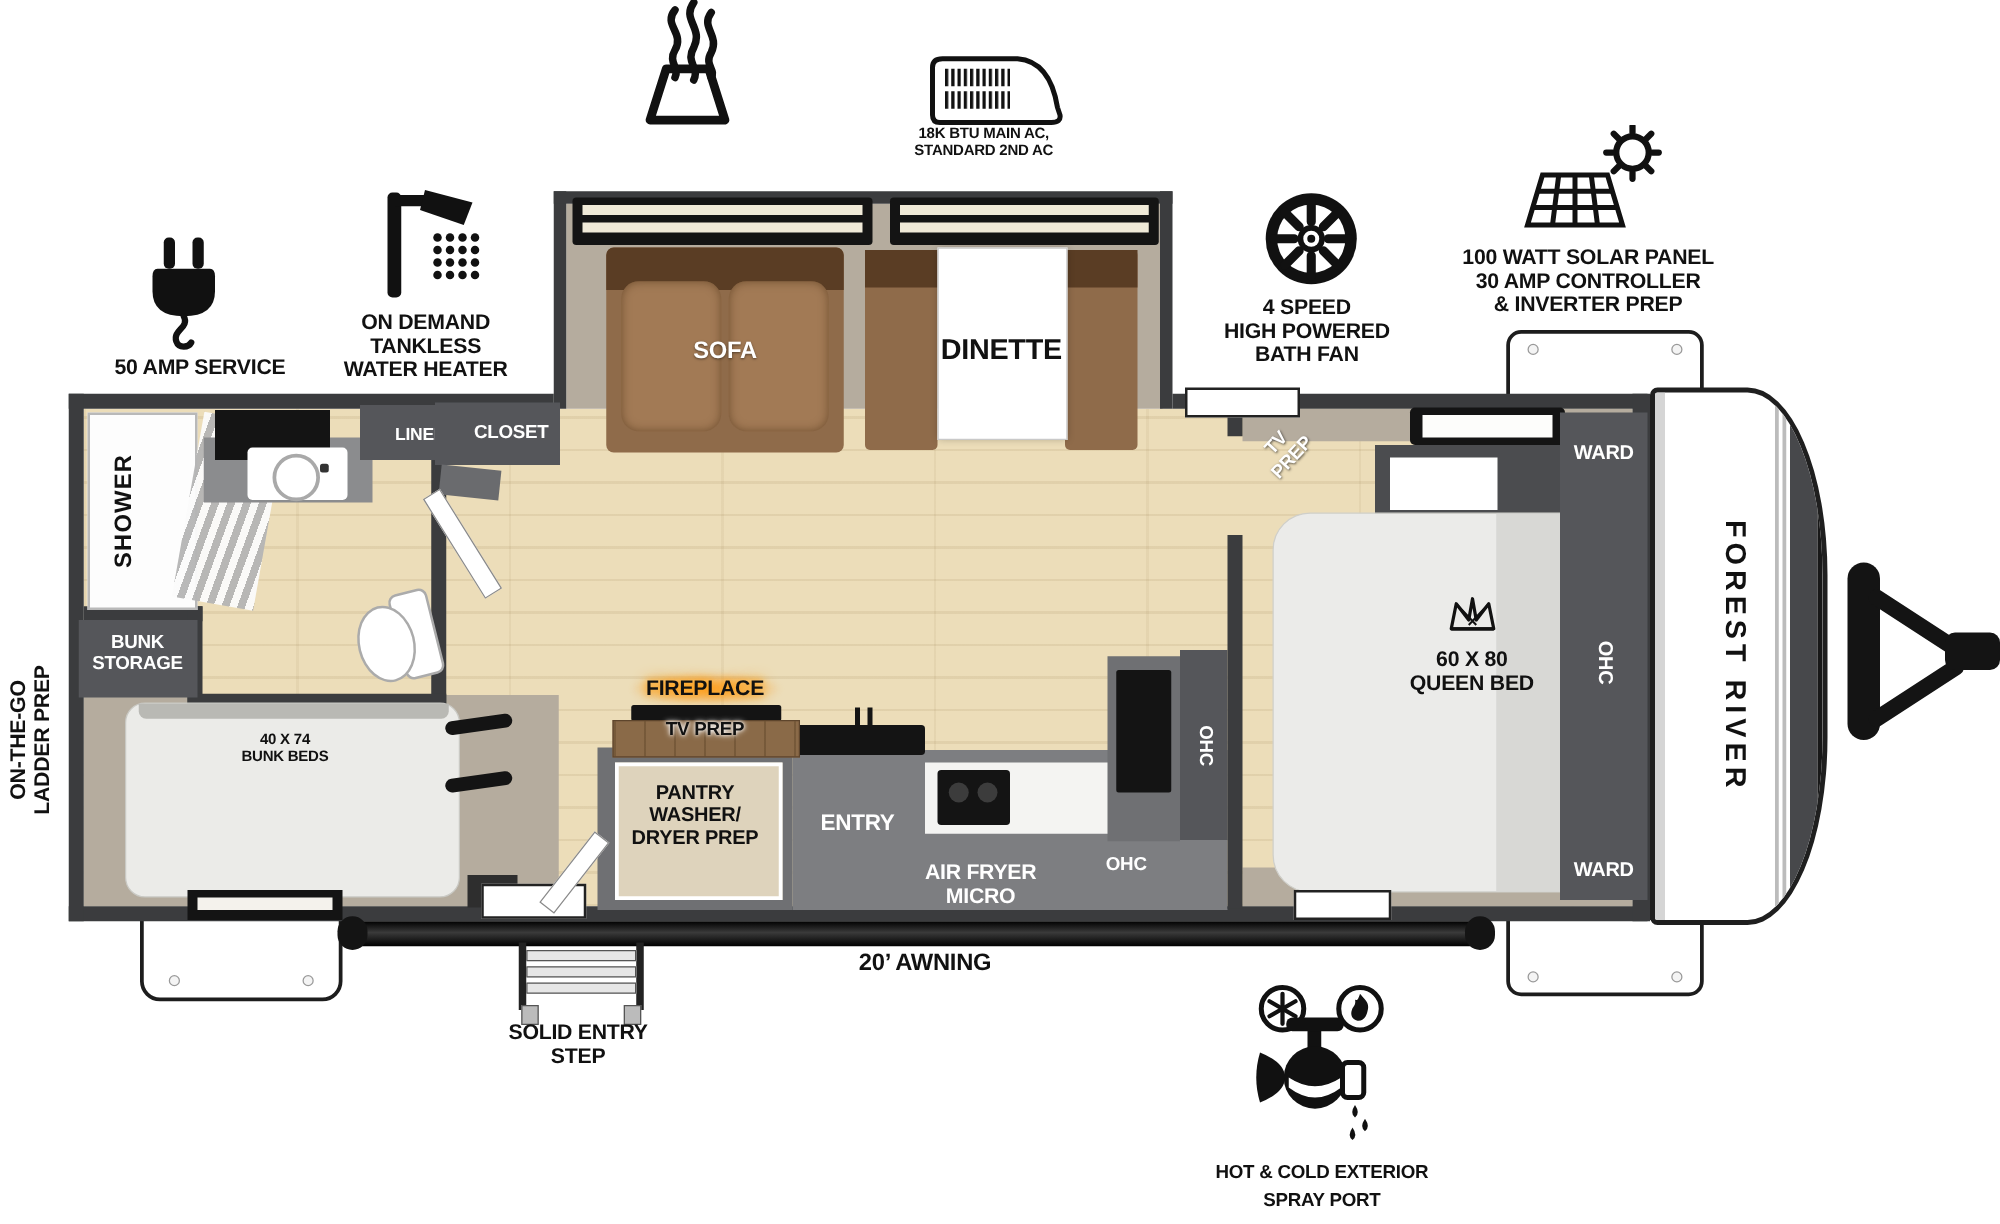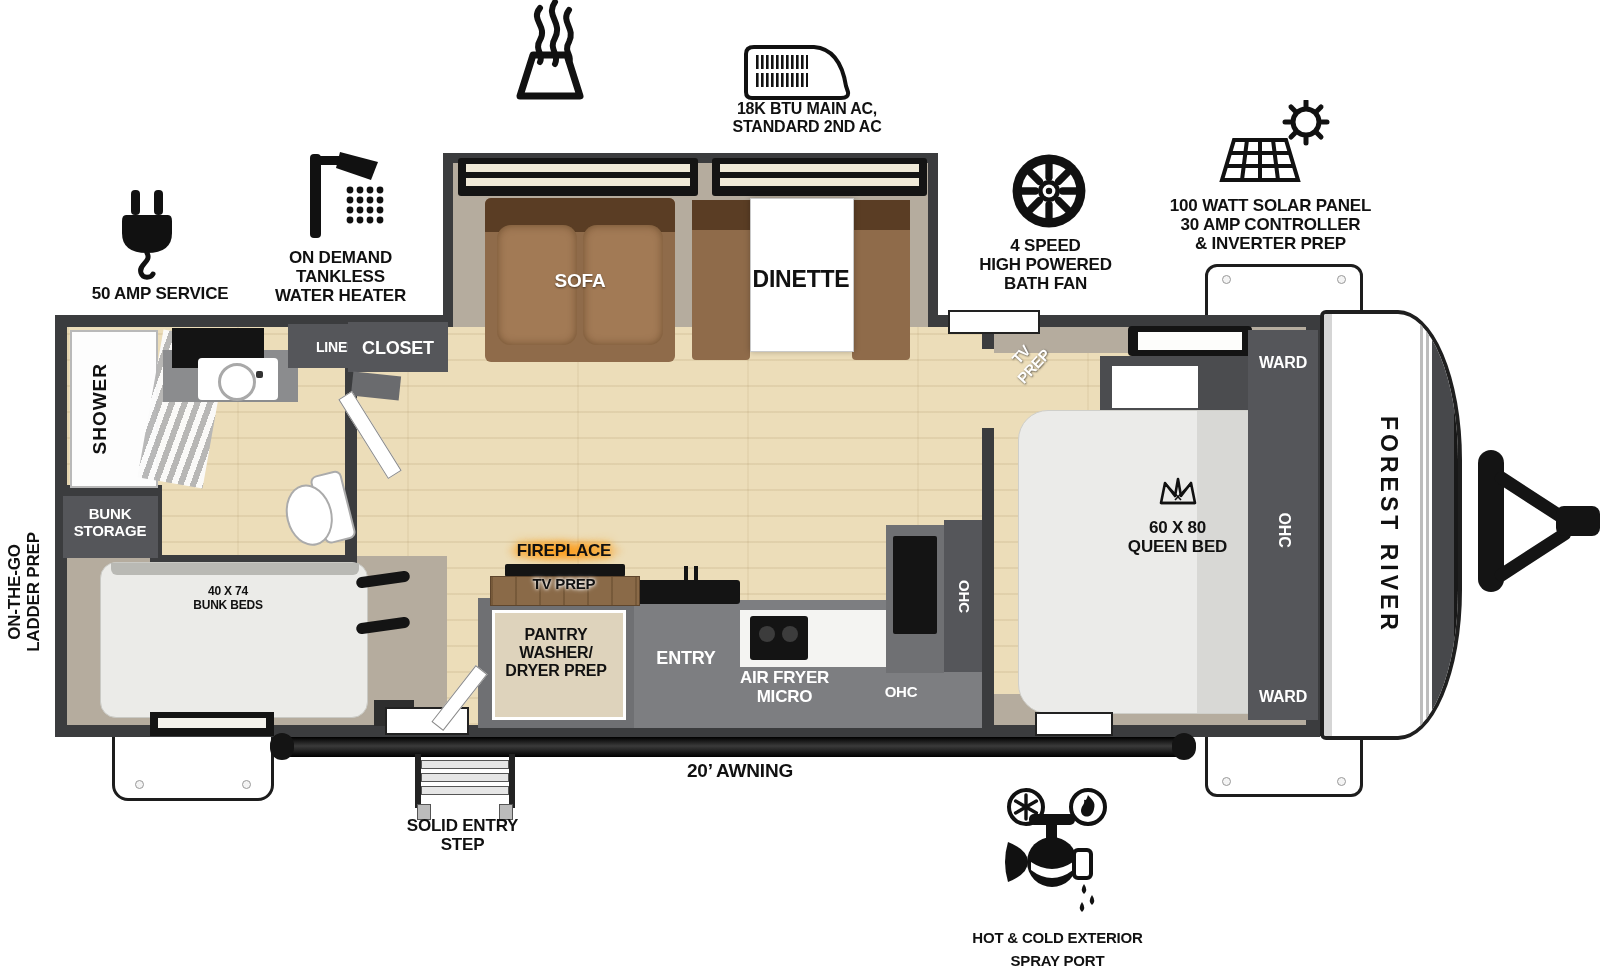--- a/index.html
+++ b/index.html
@@ -114,21 +114,21 @@
     <div class="abs" style="left:58px;top:13px;width:7px;height:7px;background:#333;border-radius:2px"></div>
   </div>
   <div class="abs" style="left:286px;top:474px;width:64px;height:78px;transform:rotate(-14deg)">
     <div class="abs" style="left:32px;top:2px;width:28px;height:66px;background:#fff;border:2px solid #ababab;border-radius:7px"></div>
     <div class="abs" style="left:0;top:8px;width:42px;height:58px;background:#fff;border:2px solid #ababab;border-radius:50%"></div>
   </div>
   <div class="abs cab" style="left:288px;top:324px;width:65px;height:44px"></div>
   <div class="lbl wlbl" style="left:304px;top:340px;width:65px;font-size:14px">LINEN</div>
 
   <div class="abs cab" style="left:348px;top:322px;width:100px;height:50px"></div>
-  <div class="lbl wlbl" style="left:348px;top:338px;width:100px;font-size:18px">CLOSET</div>
+  <div class="lbl wlbl" style="left:359px;top:338px;width:100px;font-size:15px">CLOSET</div>
   <div class="abs" style="left:352px;top:374px;width:48px;height:24px;background:#6a6b6e;transform:rotate(6deg)"></div>
   <div class="abs" style="left:362px;top:388px;width:14px;height:92px;background:#fff;border:1.5px solid #8a8a8a;transform:rotate(-32deg)"></div>
 
   <div class="abs cab" style="left:63px;top:496px;width:95px;height:62px"></div>
   <div class="lbl wlbl" style="left:60px;top:506px;width:100px;font-size:15px">BUNK
 STORAGE</div>
   <div class="abs" style="left:100px;top:562px;width:268px;height:156px;background:#ebebe8;border-radius:16px;border:1px solid #c9c9c4;box-sizing:border-box">
     <div class="abs" style="left:10px;top:0;width:248px;height:12px;background:#b9b9b4;border-radius:0 0 6px 6px"></div>
   </div>
   <div class="lbl" style="left:128px;top:585px;width:200px;font-size:12px">40 X 74
@@ -144,21 +144,21 @@
   </div>
   <div class="abs blk" style="left:634px;top:580px;width:106px;height:24px;border-radius:3px"></div>
   <div class="abs blk" style="left:684px;top:566px;width:4px;height:16px"></div>
   <div class="abs blk" style="left:694px;top:566px;width:4px;height:16px"></div>
   <div class="abs" style="left:886px;top:525px;width:58px;height:148px;background:#6f7073"></div>
   <div class="abs blk" style="left:893px;top:536px;width:44px;height:98px;border-radius:2px"></div>
   <div class="abs cab flexc" style="left:944px;top:520px;width:38px;height:152px">
     <span class="lbl wlbl" style="position:static;transform:rotate(90deg);white-space:nowrap;font-size:15px">OHC</span>
   </div>
   <div class="lbl wlbl" style="left:634px;top:648px;width:104px;font-size:18px">ENTRY</div>
-  <div class="lbl wlbl" style="left:702px;top:668px;width:165px;font-size:17px">AIR FRYER
+  <div class="lbl wlbl" style="left:702px;top:688px;width:165px;font-size:17px">AIR FRYER
 MICRO</div>
   <div class="lbl wlbl" style="left:870px;top:684px;width:62px;font-size:15px">OHC</div>
 
   <div class="abs" style="left:478px;top:598px;width:156px;height:130px;background:#6f7073">
     <div class="abs" style="left:14px;top:12px;width:128px;height:104px;background:#ded3bc;border:3px solid #fff"></div>
   </div>
   <div class="lbl" style="left:490px;top:626px;width:132px;font-size:16px">PANTRY
 WASHER/
 DRYER PREP</div>
 
@@ -232,21 +232,21 @@
   <svg class="abs" style="left:736px;top:42px" width="116" height="58" viewBox="0 0 116 58">
     <defs>
         <pattern id="vent" width="5" height="14" patternUnits="userSpaceOnUse">
           <rect width="2.6" height="14" fill="#111"></rect>
         </pattern>
       </defs>
     <path d="M10,12 Q10,5 18,5 L78,5 Q104,7 110,44 L112,50 Q113,56 105,56 L16,56 Q10,56 10,50 Z" fill="#fff" stroke="#111" stroke-width="4"></path>
     <rect x="20" y="13" width="52" height="14" fill="url(#vent)"></rect>
     <rect x="20" y="31" width="52" height="14" fill="url(#vent)"></rect>
   </svg>
-  <div class="lbl" style="left:712px;top:100px;width:190px;font-size:16px">18K BTU MAIN AC,
+  <div class="lbl" style="left:692px;top:100px;width:190px;font-size:12px">18K BTU MAIN AC,
 STANDARD 2ND AC</div>
 
   <svg class="abs" style="left:1008px;top:150px" width="82" height="82" viewBox="0 0 90 90">
     <circle cx="45" cy="45" r="40" fill="#111"></circle>
       <circle cx="45" cy="45" r="30" fill="#fff"></circle>
     <g fill="#111">
       <rect x="41" y="8" width="8" height="26" rx="4" transform="rotate(0 45 45)"></rect>
       <rect x="41" y="8" width="8" height="26" rx="4" transform="rotate(45 45 45)"></rect>
       <rect x="41" y="8" width="8" height="26" rx="4" transform="rotate(90 45 45)"></rect>
       <rect x="41" y="8" width="8" height="26" rx="4" transform="rotate(135 45 45)"></rect>

